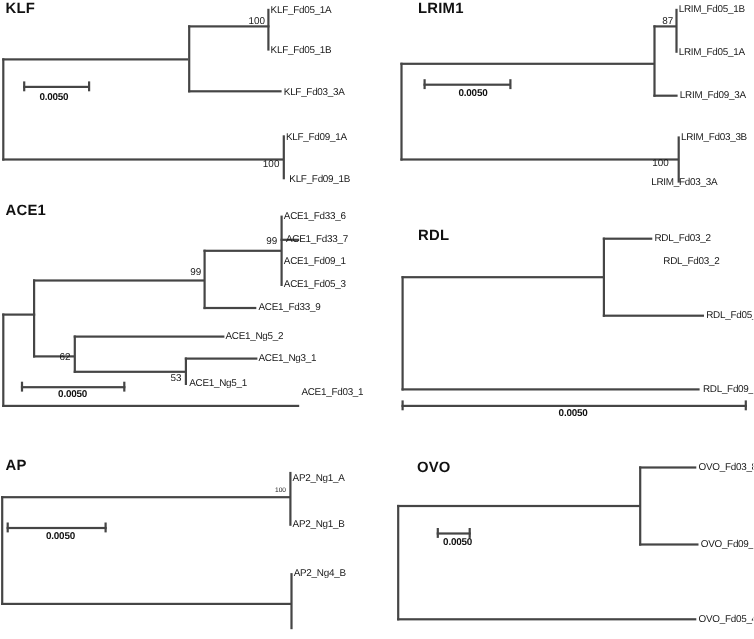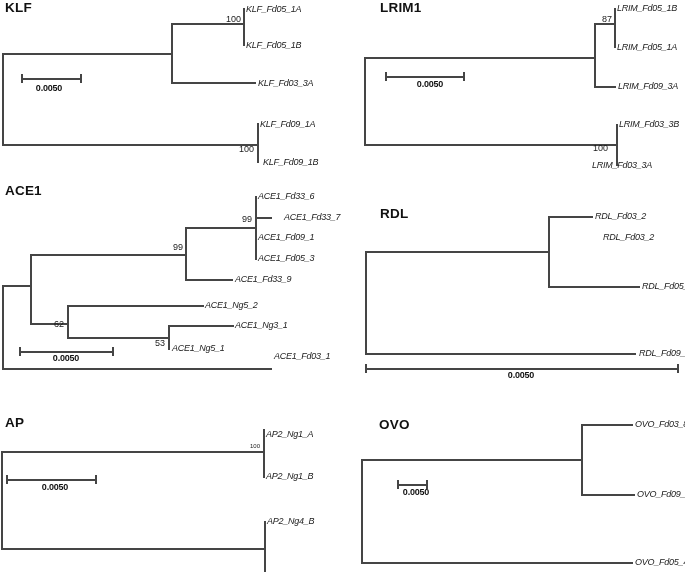--- a/index.html
+++ b/index.html
@@ -2,21 +2,21 @@
 <html><head>
 <meta charset="utf-8">
 <style>
   html,body{margin:0;padding:0;background:#ffffff;}
   .figure{position:relative;width:685px;height:581px;background:#ffffff;
           font-family:"Liberation Sans",sans-serif;overflow:hidden;}
   .hl{position:absolute;height:1.5px;background:#454545;}
   .vl{position:absolute;width:1.5px;background:#454545;}
   .tick{position:absolute;width:1.5px;height:9px;background:#454545;}
   .leaf{position:absolute;font-size:9px;letter-spacing:-0.25px;color:#1a1a1a;
-        white-space:nowrap;line-height:1;font-style:italic;}
+        white-space:nowrap;line-height:1;}
   .boot{position:absolute;font-size:9px;color:#1a1a1a;text-align:right;line-height:1;}
   .boot-xs{font-size:6px;}
   .slabel{position:absolute;font-size:9px;font-weight:700;color:#111111;text-align:center;
           width:36px;line-height:1;letter-spacing:-0.2px;}
   .ptitle{position:absolute;font-size:13.5px;font-weight:700;color:#111111;
           letter-spacing:0.2px;line-height:1;white-space:nowrap;}
 </style>
 </head>
 <body>
 
@@ -74,21 +74,21 @@
     <div class="hl" style="left:2px;top:285px;width:30px"></div>
     <div class="vl" style="left:30px;top:254px;height:71px"></div>
     <div class="hl" style="left:30px;top:254px;width:156px"></div>
     <div class="vl" style="left:185px;top:227px;height:54px"></div>
     <span class="boot" style="left:168px;top:243px;width:15px">99</span>
     <div class="hl" style="left:185px;top:227px;width:71px"></div>
     <div class="vl" style="left:255px;top:196px;height:64px"></div>
     <span class="boot" style="left:237px;top:215px;width:15px">99</span>
     <span class="leaf" style="left:258px;top:192px">ACE1_Fd33_6</span>
     <div class="hl" style="left:255px;top:217px;width:17px"></div>
-    <span class="leaf" style="left:284px;top:213px">ACE1_Fd33_7</span>
+    <span class="leaf" style="left:260px;top:213px">ACE1_Fd33_7</span>
     <span class="leaf" style="left:258px;top:233px">ACE1_Fd09_1</span>
     <span class="leaf" style="left:258px;top:254px">ACE1_Fd05_3</span>
     <div class="hl" style="left:185px;top:279px;width:48px"></div>
     <span class="leaf" style="left:235px;top:275px">ACE1_Fd33_9</span>
     <div class="hl" style="left:30px;top:323px;width:38px"></div>
     <div class="vl" style="left:67px;top:305px;height:34px"></div>
     <span class="boot" style="left:49px;top:320px;width:15px">62</span>
     <div class="hl" style="left:67px;top:305px;width:137px"></div>
     <span class="leaf" style="left:205px;top:301px">ACE1_Ng5_2</span>
     <div class="hl" style="left:67px;top:337px;width:102px"></div>

